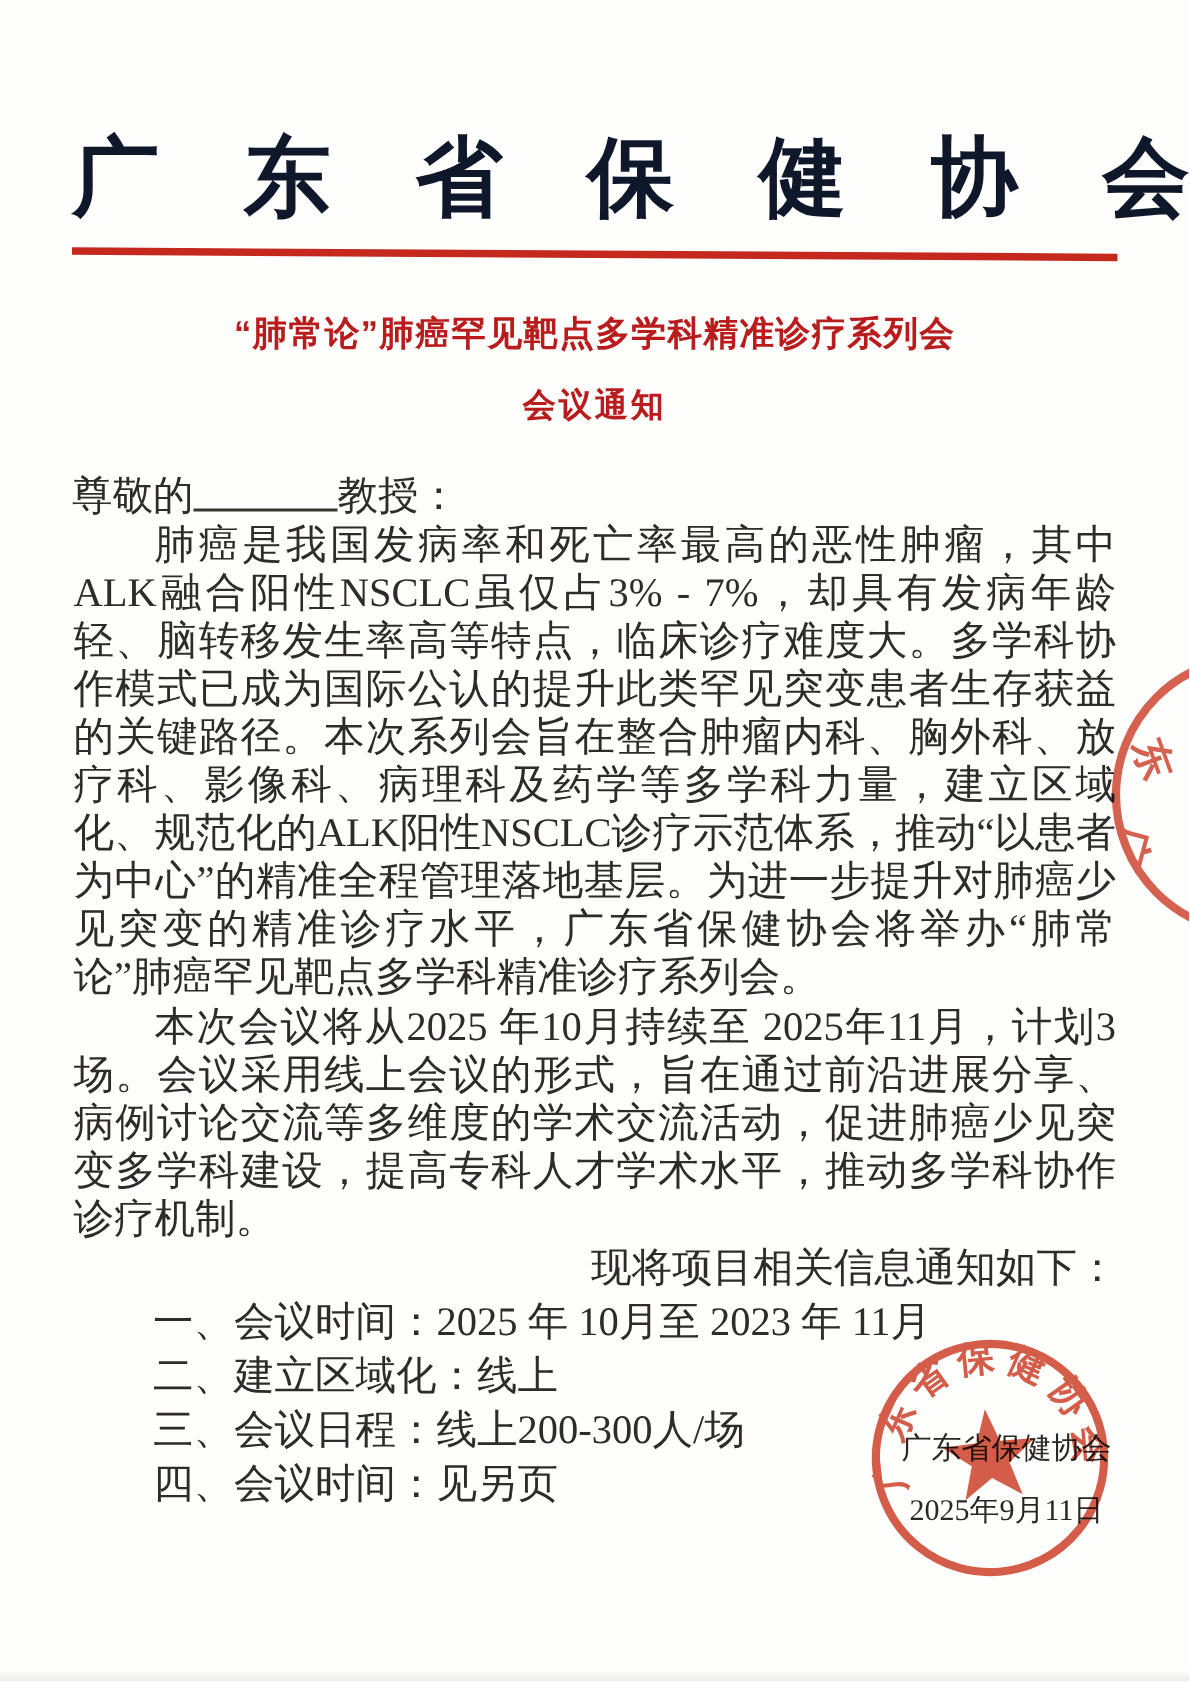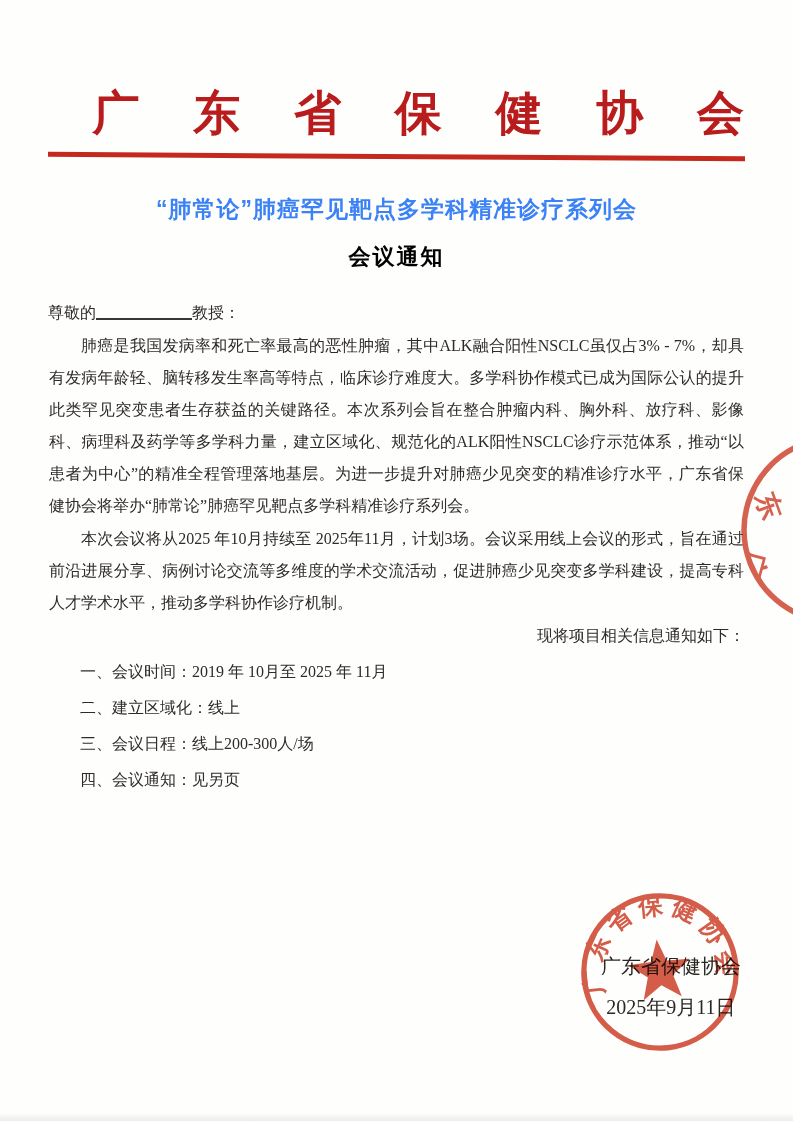--- a/index.html
+++ b/index.html
@@ -13,56 +13,56 @@
     font-family:"Liberation Serif","DejaVu Serif",serif;
     color:#2e2b28;
   }
   .page::after{
     content:"";position:absolute;left:0;right:0;bottom:0;height:8px;
     background:linear-gradient(rgba(0,0,0,0),rgba(0,0,0,0.07));
     pointer-events:none;
   }
   .masthead{
     margin:0;
-    text-align:right;
-    font-size:47px;
+    text-align:center;
+    font-size:58px;
     font-weight:bold;
-    color:#b91c1c;
+    color:#0f172a;
     letter-spacing:1px;
     word-spacing:40px;
     white-space:nowrap;
     line-height:1.15;
   }
   .masthead-rule{
     margin-top:14px;
     height:5px;
     background:#c5281c;
     transform:rotate(0.35deg);
   }
   .doc-title-1{
     margin-top:35px;
     text-align:center;
     font-family:"Liberation Sans","DejaVu Sans",sans-serif;
     font-weight:700;
     font-size:23px;
     letter-spacing:1px;
-    color:#3b82f6;
+    color:#b91c1c;
   }
   .doc-title-2{
     margin-top:17px;
     text-align:center;
     font-family:"Liberation Sans","DejaVu Sans",sans-serif;
     font-weight:700;
     font-size:22px;
     letter-spacing:2px;
-    color:#000000;
+    color:#b91c1c;
   }
   .content{
     margin-top:25px;
-    font-size:16px;
+    font-size:27px;
     line-height:32px;
   }
   .salutation{margin:0;}
   .salutation-blank{
     display:inline-block;
     width:96px;
     height:1em;
     border-bottom:2px solid #3a3733;
     vertical-align:baseline;
     transform:translateY(2px);
@@ -121,24 +121,24 @@
   <div class="doc-title-2">会议通知</div>
 
   <div class="content">
     <p class="salutation"><span>尊敬的</span><span class="salutation-blank"></span><span>教授：</span></p>
 
     <p class="para">肺癌是我国发病率和死亡率最高的恶性肿瘤，其中ALK融合阳性NSCLC虽仅占3% - 7%，却具有发病年龄轻、脑转移发生率高等特点，临床诊疗难度大。多学科协作模式已成为国际公认的提升此类罕见突变患者生存获益的关键路径。本次系列会旨在整合肿瘤内科、胸外科、放疗科、影像科、病理科及药学等多学科力量，建立区域化、规范化的ALK阳性NSCLC诊疗示范体系，推动“以患者为中心”的精准全程管理落地基层。为进一步提升对肺癌少见突变的精准诊疗水平，广东省保健协会将举办“肺常论”肺癌罕见靶点多学科精准诊疗系列会。</p>
     <p class="para">本次会议将从2025 年10月持续至 2025年11月，计划3场。会议采用线上会议的形式，旨在通过前沿进展分享、病例讨论交流等多维度的学术交流活动，促进肺癌少见突变多学科建设，提高专科人才学术水平，推动多学科协作诊疗机制。</p>
     <p class="intro-line">现将项目相关信息通知如下：</p>
 
     <div>
-      <div class="info-item">一、会议时间：2019 年 10月至 2025 年 11月</div>
+      <div class="info-item">一、会议时间：2025 年 10月至 2023 年 11月</div>
       <div class="info-item">二、建立区域化：线上</div>
       <div class="info-item">三、会议日程：线上200-300人/场</div>
-      <div class="info-item">四、会议通知：见另页</div>
+      <div class="info-item">四、会议时间：见另页</div>
     </div>
   </div>
 
   <div class="signature">
     <div>广东省保健协会</div>
     <div>2025年9月11日</div>
   </div>
 
   <svg class="stamp-main" viewBox="0 0 170 170" xmlns="http://www.w3.org/2000/svg">
     <defs>

